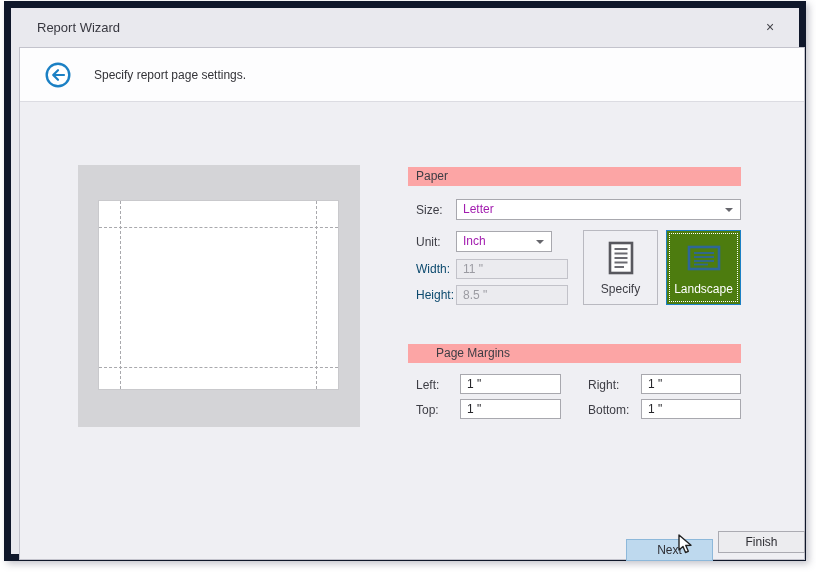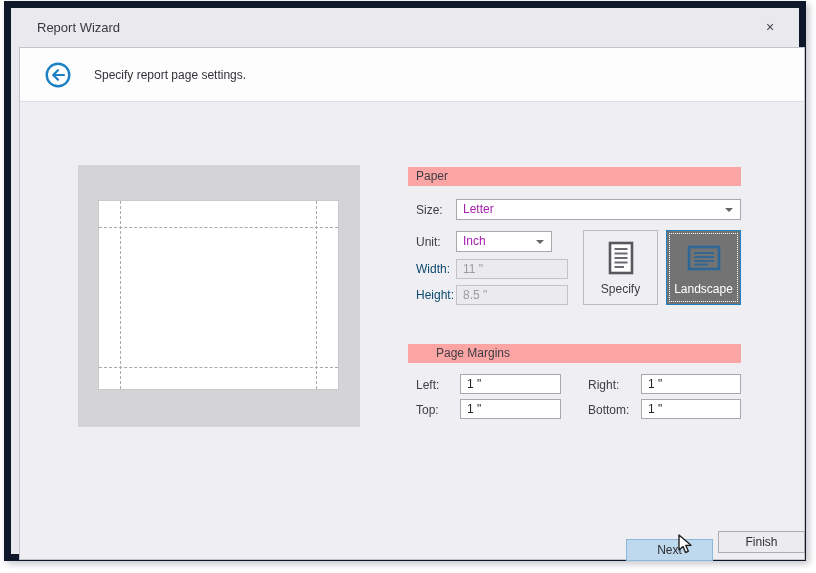--- a/index.html
+++ b/index.html
@@ -39,21 +39,21 @@
   .combo .arrow { position:absolute; right:7px; top:8px; width:0; height:0;
     border-left:4px solid transparent; border-right:4px solid transparent; border-top:4px solid #66666c; }
 
   .tbox { position:absolute; height:20px; background:#ffffff; border:1px solid #a8a8ae;
     font-family:"Liberation Sans", sans-serif; font-size:12px; color:#26262b; padding:0 0 0 6px; outline:none; }
   .tbox.disabled { background:#ebebef; border-color:#c2c2c9; color:#9b9ba2; }
 
   .orient-btn { position:absolute; width:75px; height:75px; background:#efeff3;
     border:1px solid #b9b9c0; text-align:center; cursor:default; }
   .orient-btn .olabel { position:absolute; bottom:8px; width:100%; color:#3d3d44; }
-  .orient-btn.selected { background:#737373; border-color:#1b80c4; }
+  .orient-btn.selected { background:#4d7c0f; border-color:#1b80c4; }
   .orient-btn.selected .olabel { color:#ffffff; }
   .focus-ring { position:absolute; left:2px; top:2px; right:2px; bottom:2px; border:1px dotted #ffffff; }
 
   .push-btn { position:absolute; width:87px; height:22px; background:#ececef; border:1px solid #ababb2;
     text-align:center; line-height:20px; color:#2e2e34; cursor:default; }
   .push-btn.hover { background:#bed9ee; border-color:#8db8da;margin-top:8px; }
 
   .cursor { position:absolute; pointer-events:none; }
 </style>
 </head>

